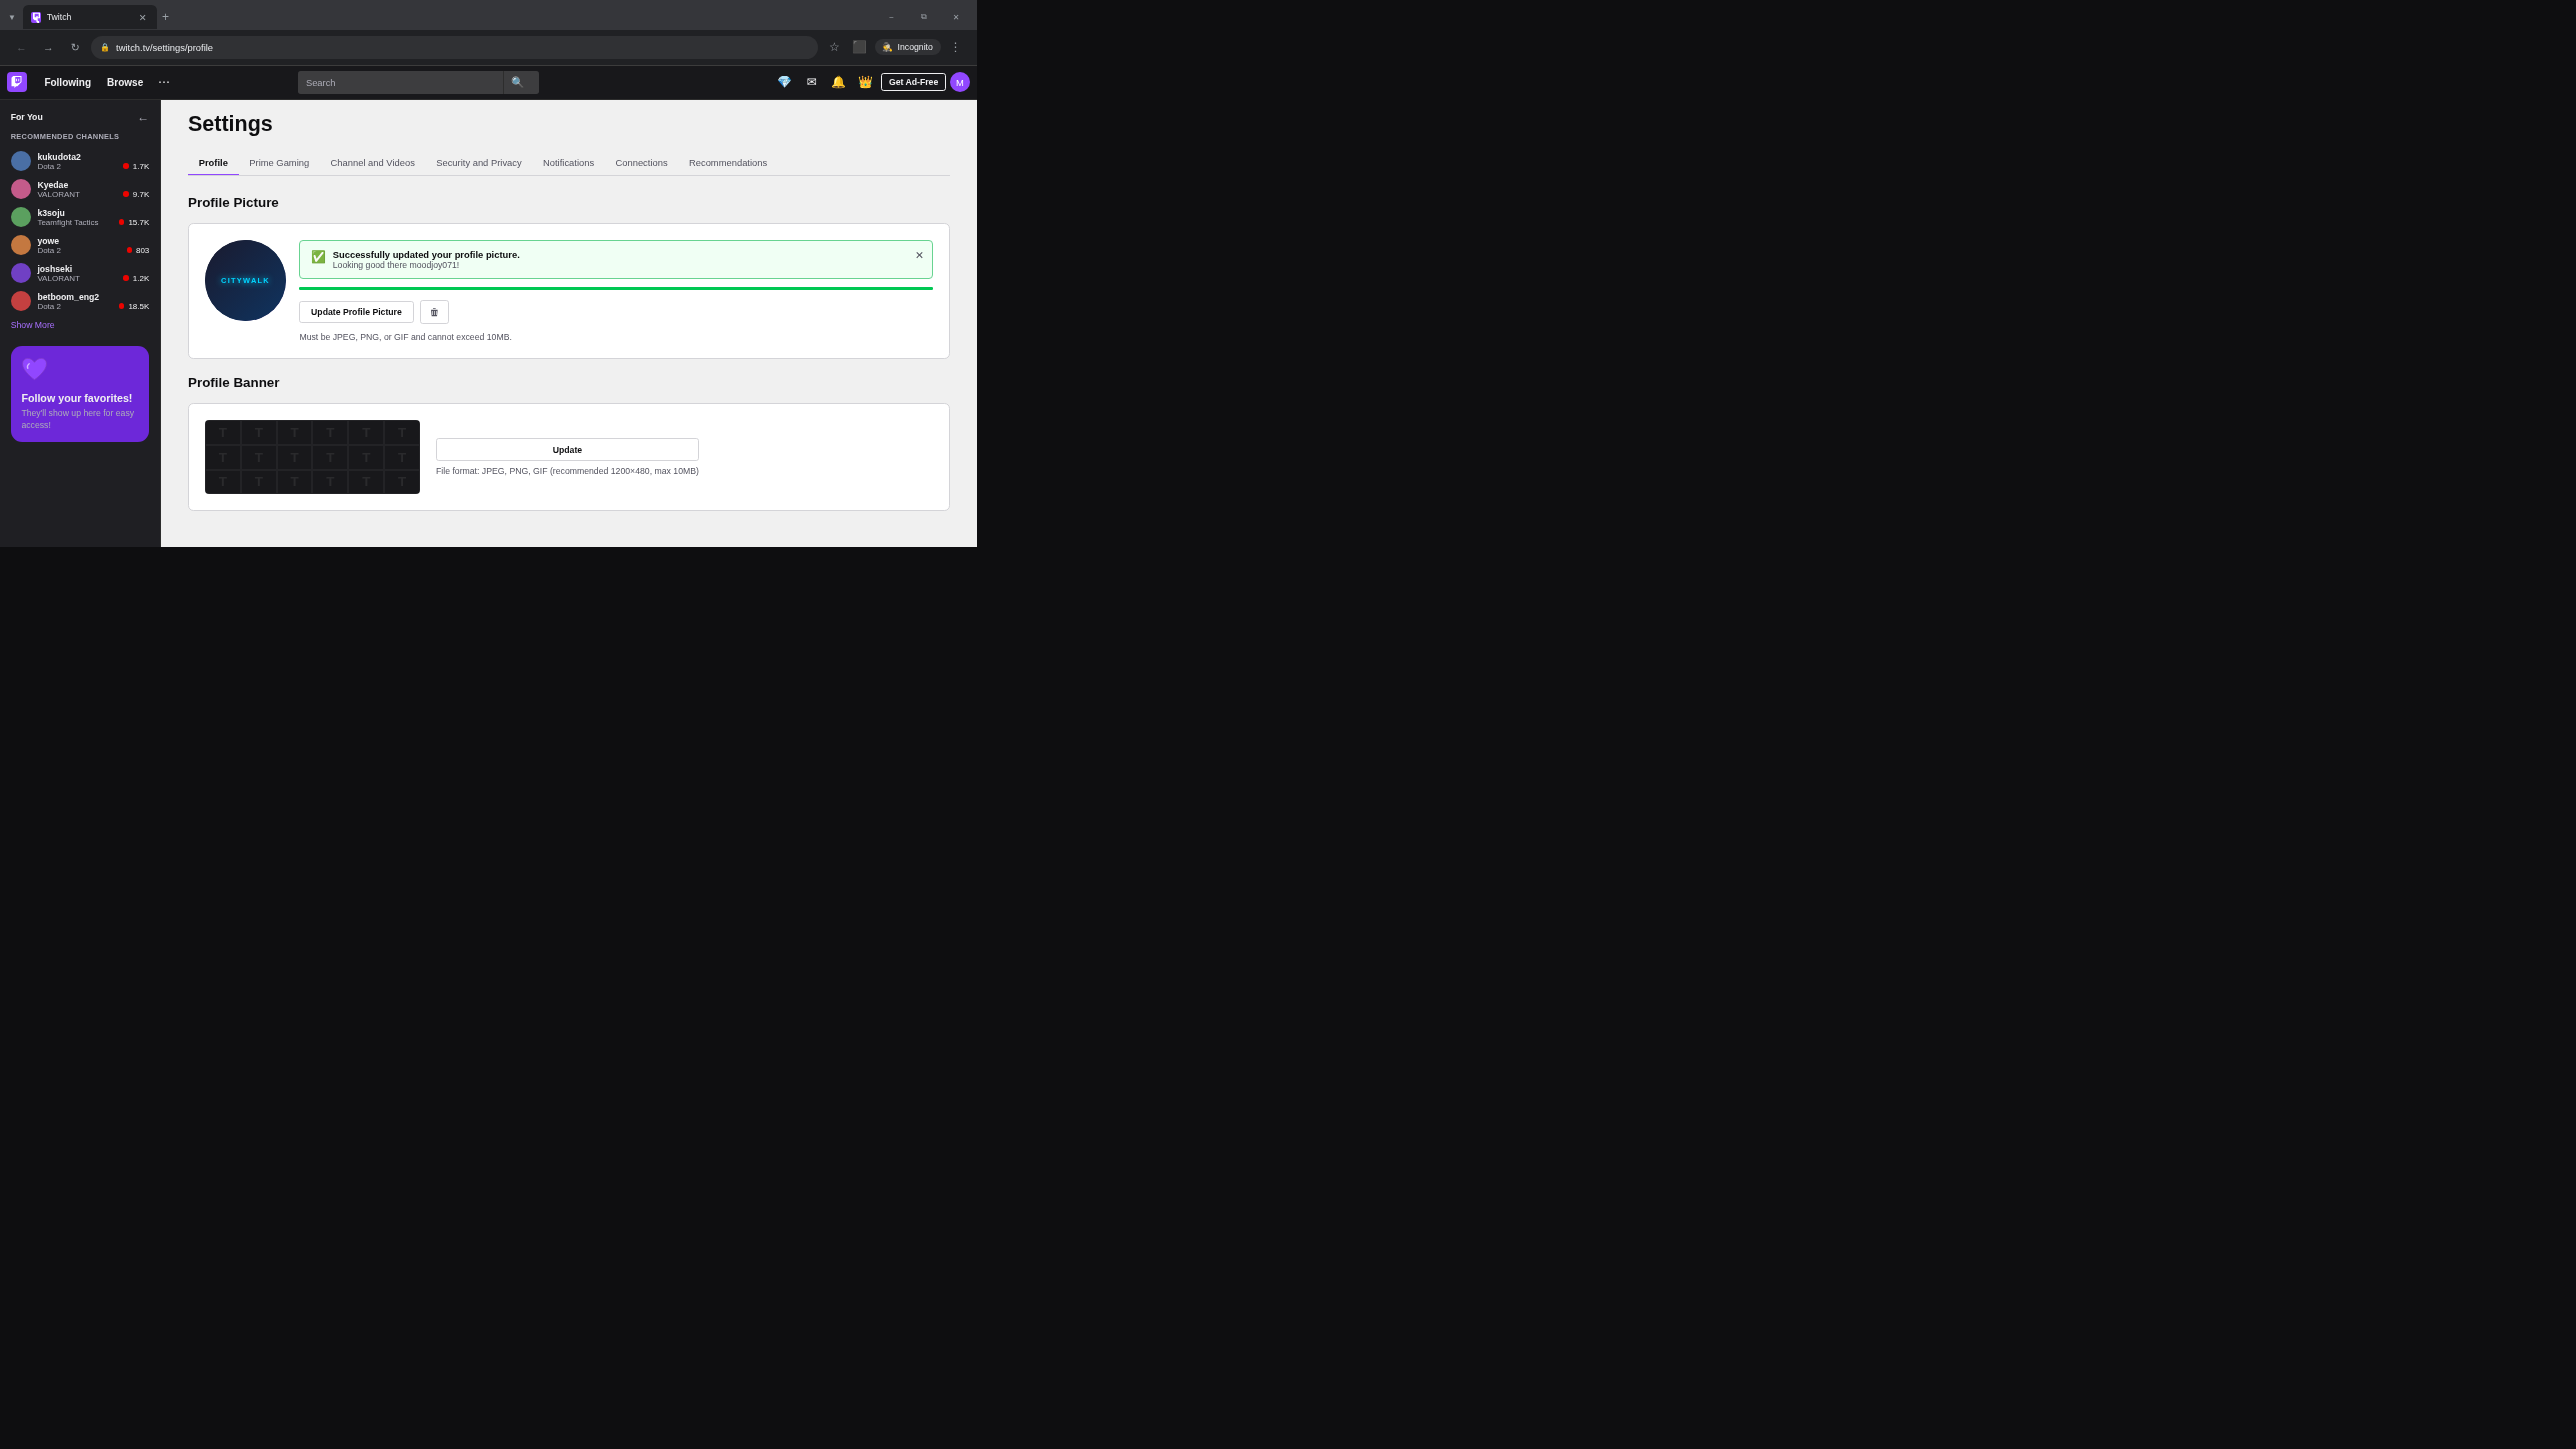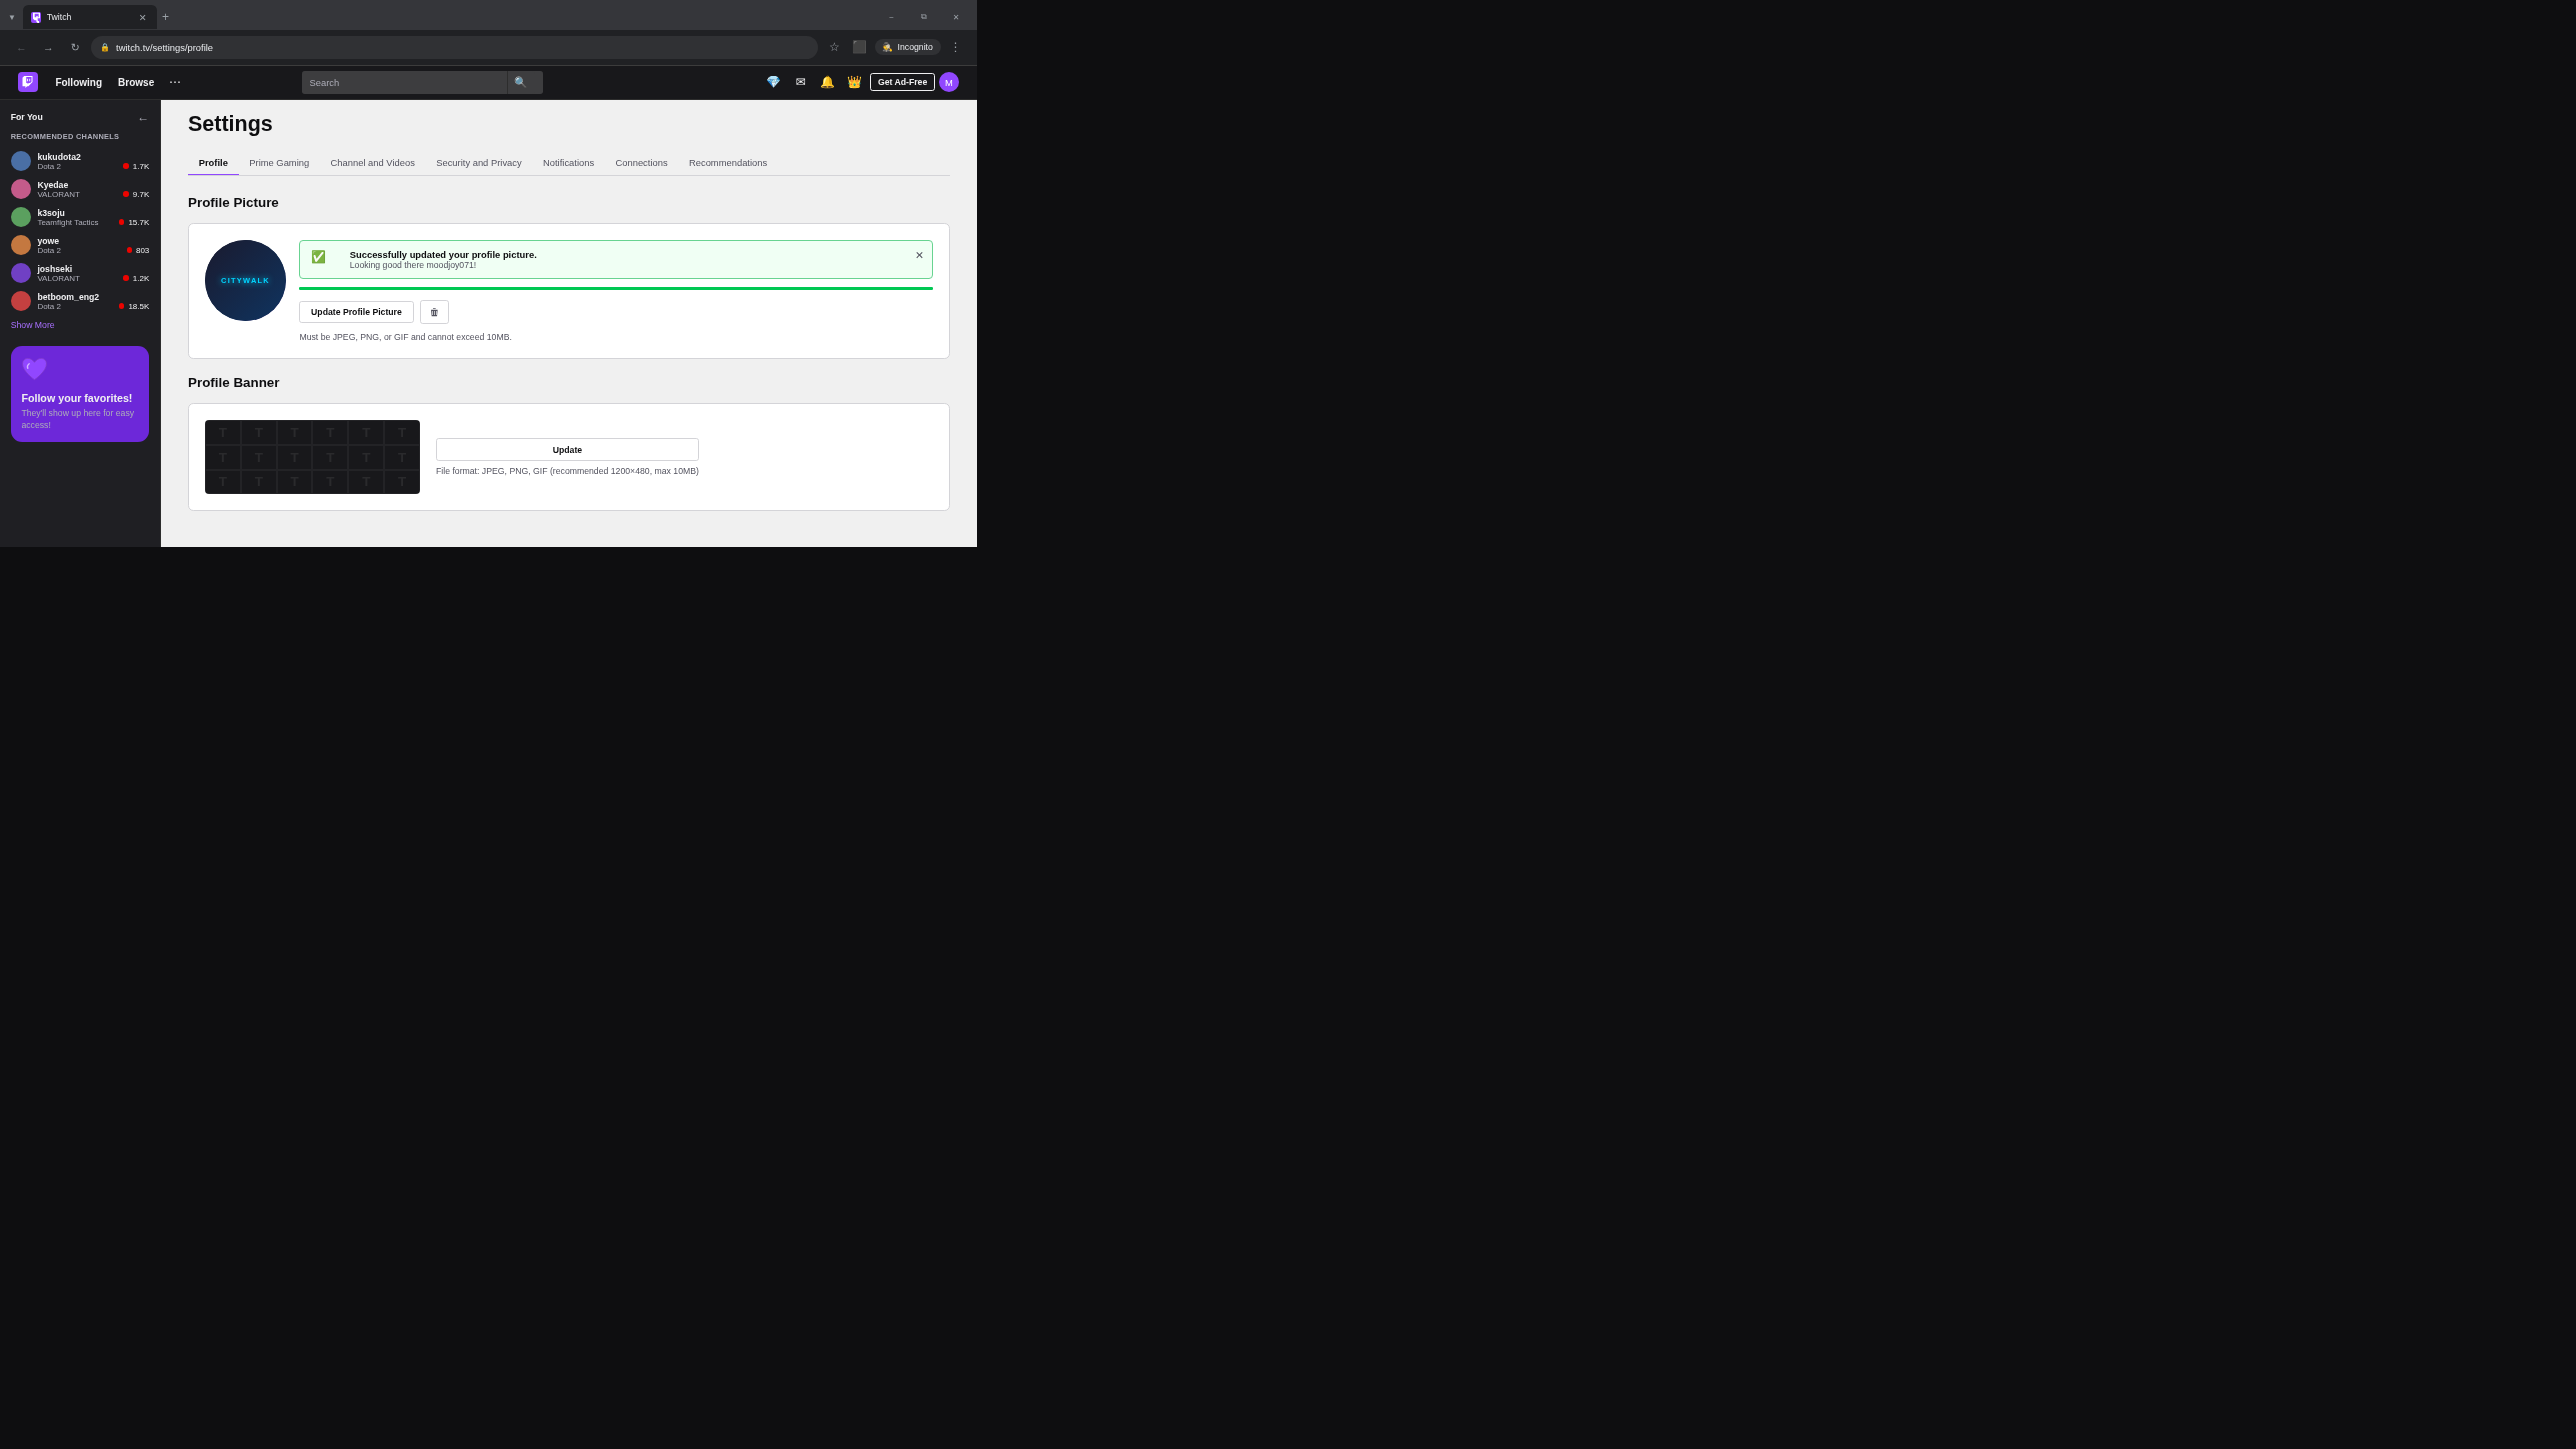--- a/index.html
+++ b/index.html
@@ -182,21 +182,21 @@
       height: calc(547px - 64px);
       background: #18181b;
     }
 
     
     .twitch-header {
       background: #18181b;
       border-bottom: 0.7px solid #2d2d2d;
       display: flex;
       align-items: center;
-      padding: 0 18px;
+      padding: 0 7px;
       height: 34px;
       gap: 10.7px;
       flex-shrink: 0;
     }
     .twitch-logo {
       width: 20px;
       height: 20px;
       background: #9147ff;
       border-radius: 4px;
       display: flex;
@@ -529,21 +529,21 @@
       align-items: flex-start;
       gap: 6.7px;
       position: relative;
     }
     .success-icon {
       color: #38a169;
       font-size: 12px;
       flex-shrink: 0;
       margin-top: 0.7px;
     }
-    .success-text-block { flex: 1; margin-left: 17px; }
+    .success-text-block { flex: 1; }
     .success-title {
       font-size: 9.4px;
       font-weight: 600;
       color: #0e0e10;
     }
     .success-sub {
       font-size: 8.7px;
       color: #53535f;
     }
     .success-close {

